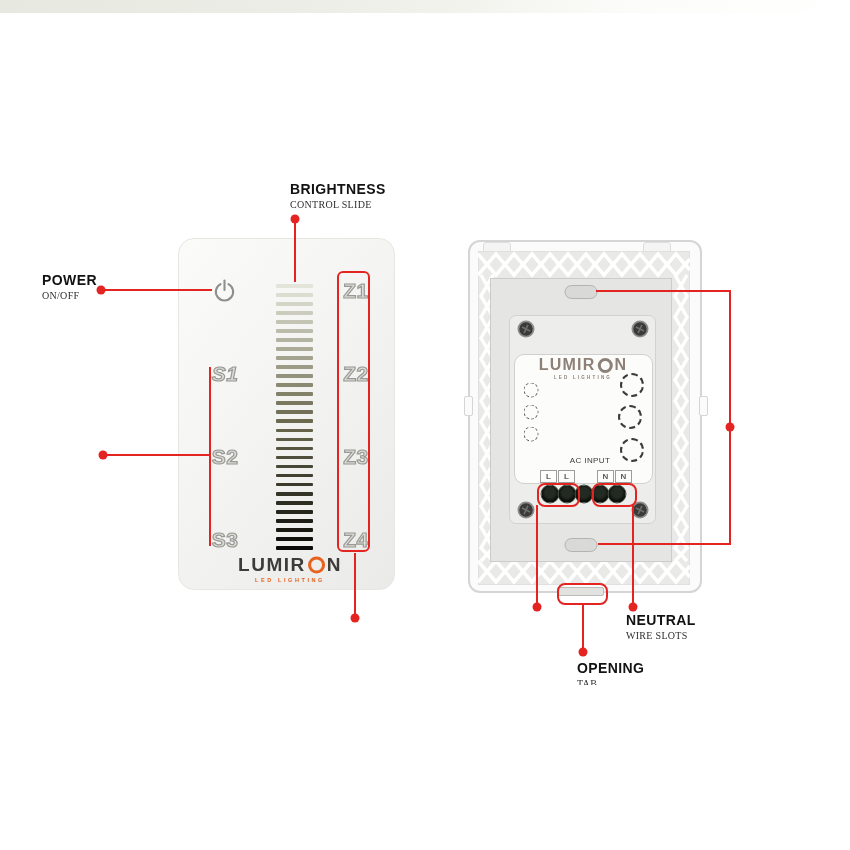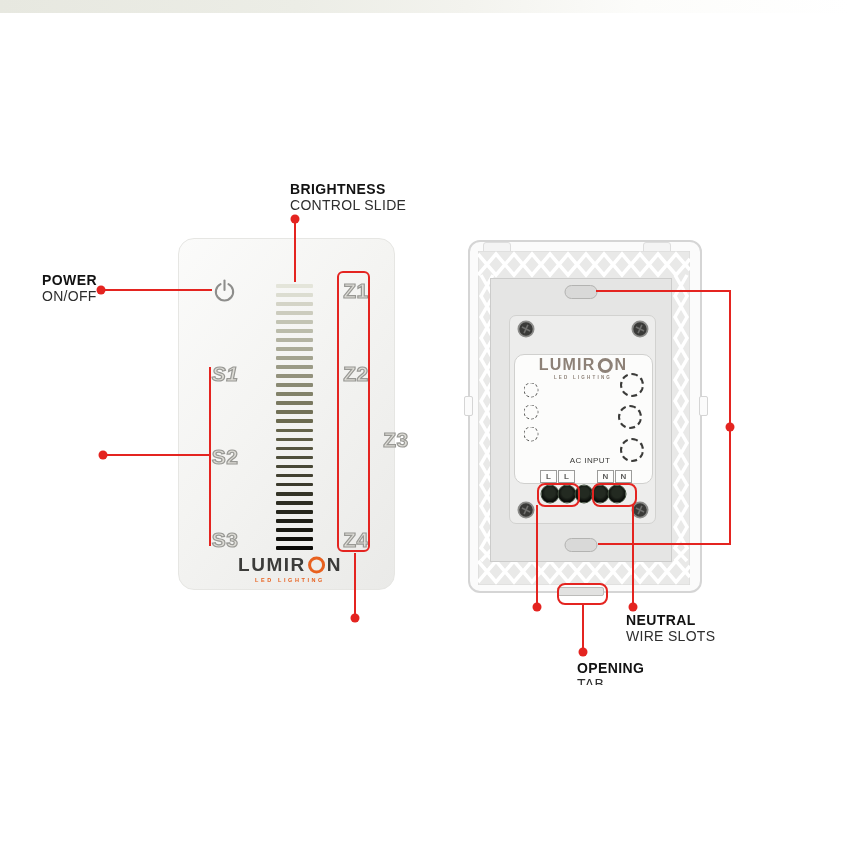--- a/index.html
+++ b/index.html
@@ -11,21 +11,21 @@
   
   .top-band{left:0;top:0;width:850px;height:13px;
     background:linear-gradient(90deg,#e7e8e0 0%,#ecede6 35%,#f3f3ee 55%,#fcfcfa 75%,#fff 100%);}
 
   
   .dot{width:9px;height:9px;border-radius:50%;background:var(--red);transform:translate(-50%,-50%);}
   .hline{height:2px;background:var(--red);}
   .vline{width:2px;background:var(--red);}
   .redbox{border:2px solid var(--red);border-radius:6px;}
   .lb{font-weight:700;font-size:14px;line-height:16px;letter-spacing:.4px;color:#121212;}
-  .lr{font-weight:400;font-size:14px;line-height:16px;letter-spacing:.3px;color:#2e2e2e;}
+  .lr{font-weight:400;font-size:10px;line-height:16px;letter-spacing:.3px;color:#2e2e2e;font-family:Liberation Serif, serif;}
   .ls{font-weight:400;font-size:13px;line-height:15px;color:#3d3d3d;}
   .t-right{text-align:right;} .t-left{text-align:left;}
   .clip{height:9px;overflow:hidden;}
 
   
   .front-panel{left:178px;top:238px;width:215px;height:350px;border-radius:16px;
     background:linear-gradient(128deg,#fbfbfa 0%,#f4f4f2 45%,#eaeae8 100%);
     border:1px solid #e6e6e3;}
   .emboss{position:absolute;transform:translate(-50%,-50%);
     font-weight:700;font-size:21px;letter-spacing:.5px;
@@ -112,21 +112,21 @@
         <div class="bar" style="background: rgb(11, 11, 8);"></div>
       </div>
     <div class="abs" id="scene-labels">
         <span class="emboss" style="left: 46px; top: 135px; font-style: italic;">S1</span>
         <span class="emboss" style="left: 46px; top: 218px;">S2</span>
         <span class="emboss" style="left: 46px; top: 301px;">S3</span>
       </div>
     <div class="abs" id="zone-labels">
         <span class="emboss" style="left: 177px; top: 52px;">Z1</span>
         <span class="emboss" style="left: 177px; top: 135px;">Z2</span>
-        <span class="emboss" style="left: 177px; top: 201px; margin-left: 40px;">Z3</span>
+        <span class="emboss" style="left: 177px; top: 218px;">Z3</span>
         <span class="emboss" style="left: 177px; top: 301px;">Z4</span>
       </div>
     <div class="abs redbox" style="left:158px;top:32px;width:29px;height:277px"></div>
     <div class="abs logo logo-front" style="left:111px;top:329px">
       <div class="logo-line">
         <span>LUMIR</span>
         <span class="logo-o"></span>
         <span>N</span>
       </div>
       <div class="logo-sub">LED LIGHTING</div>

